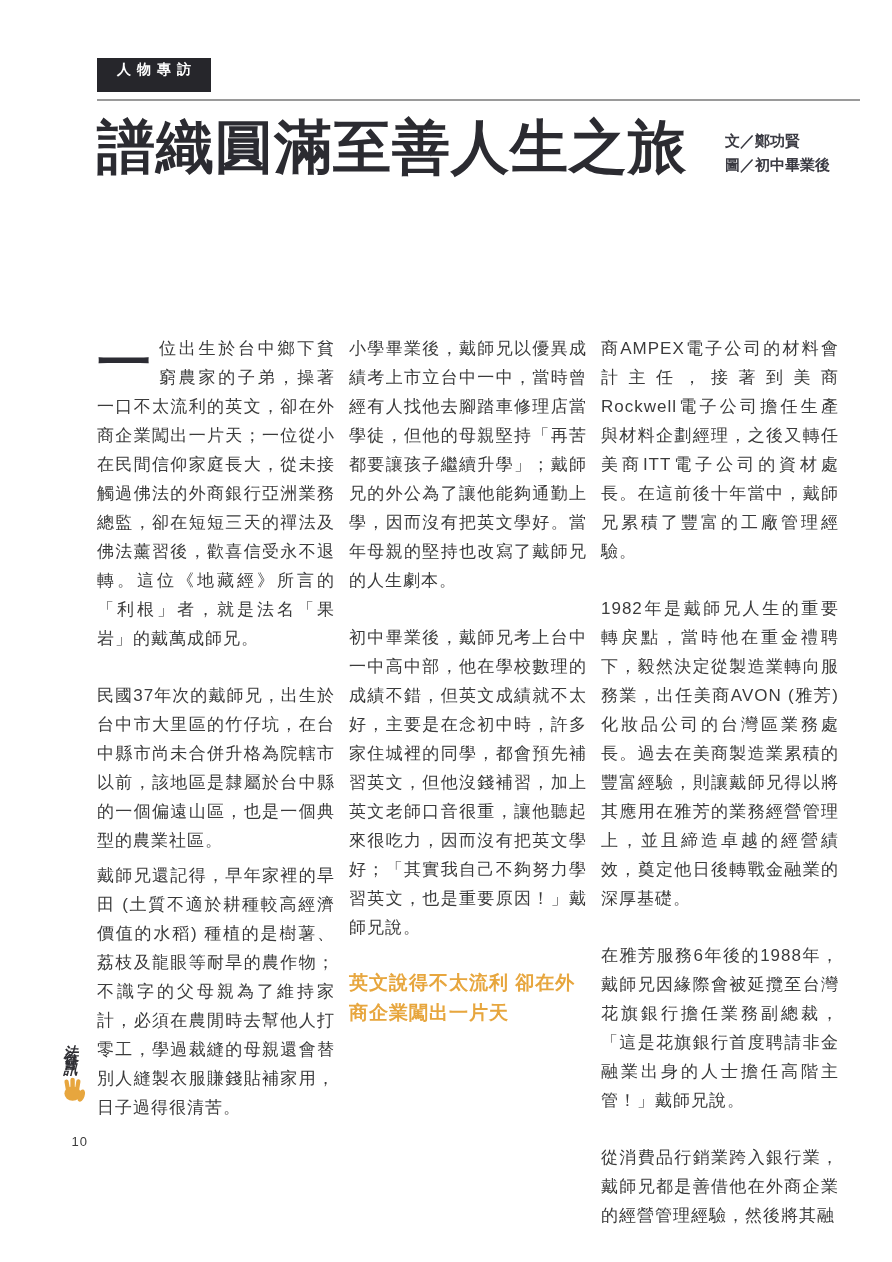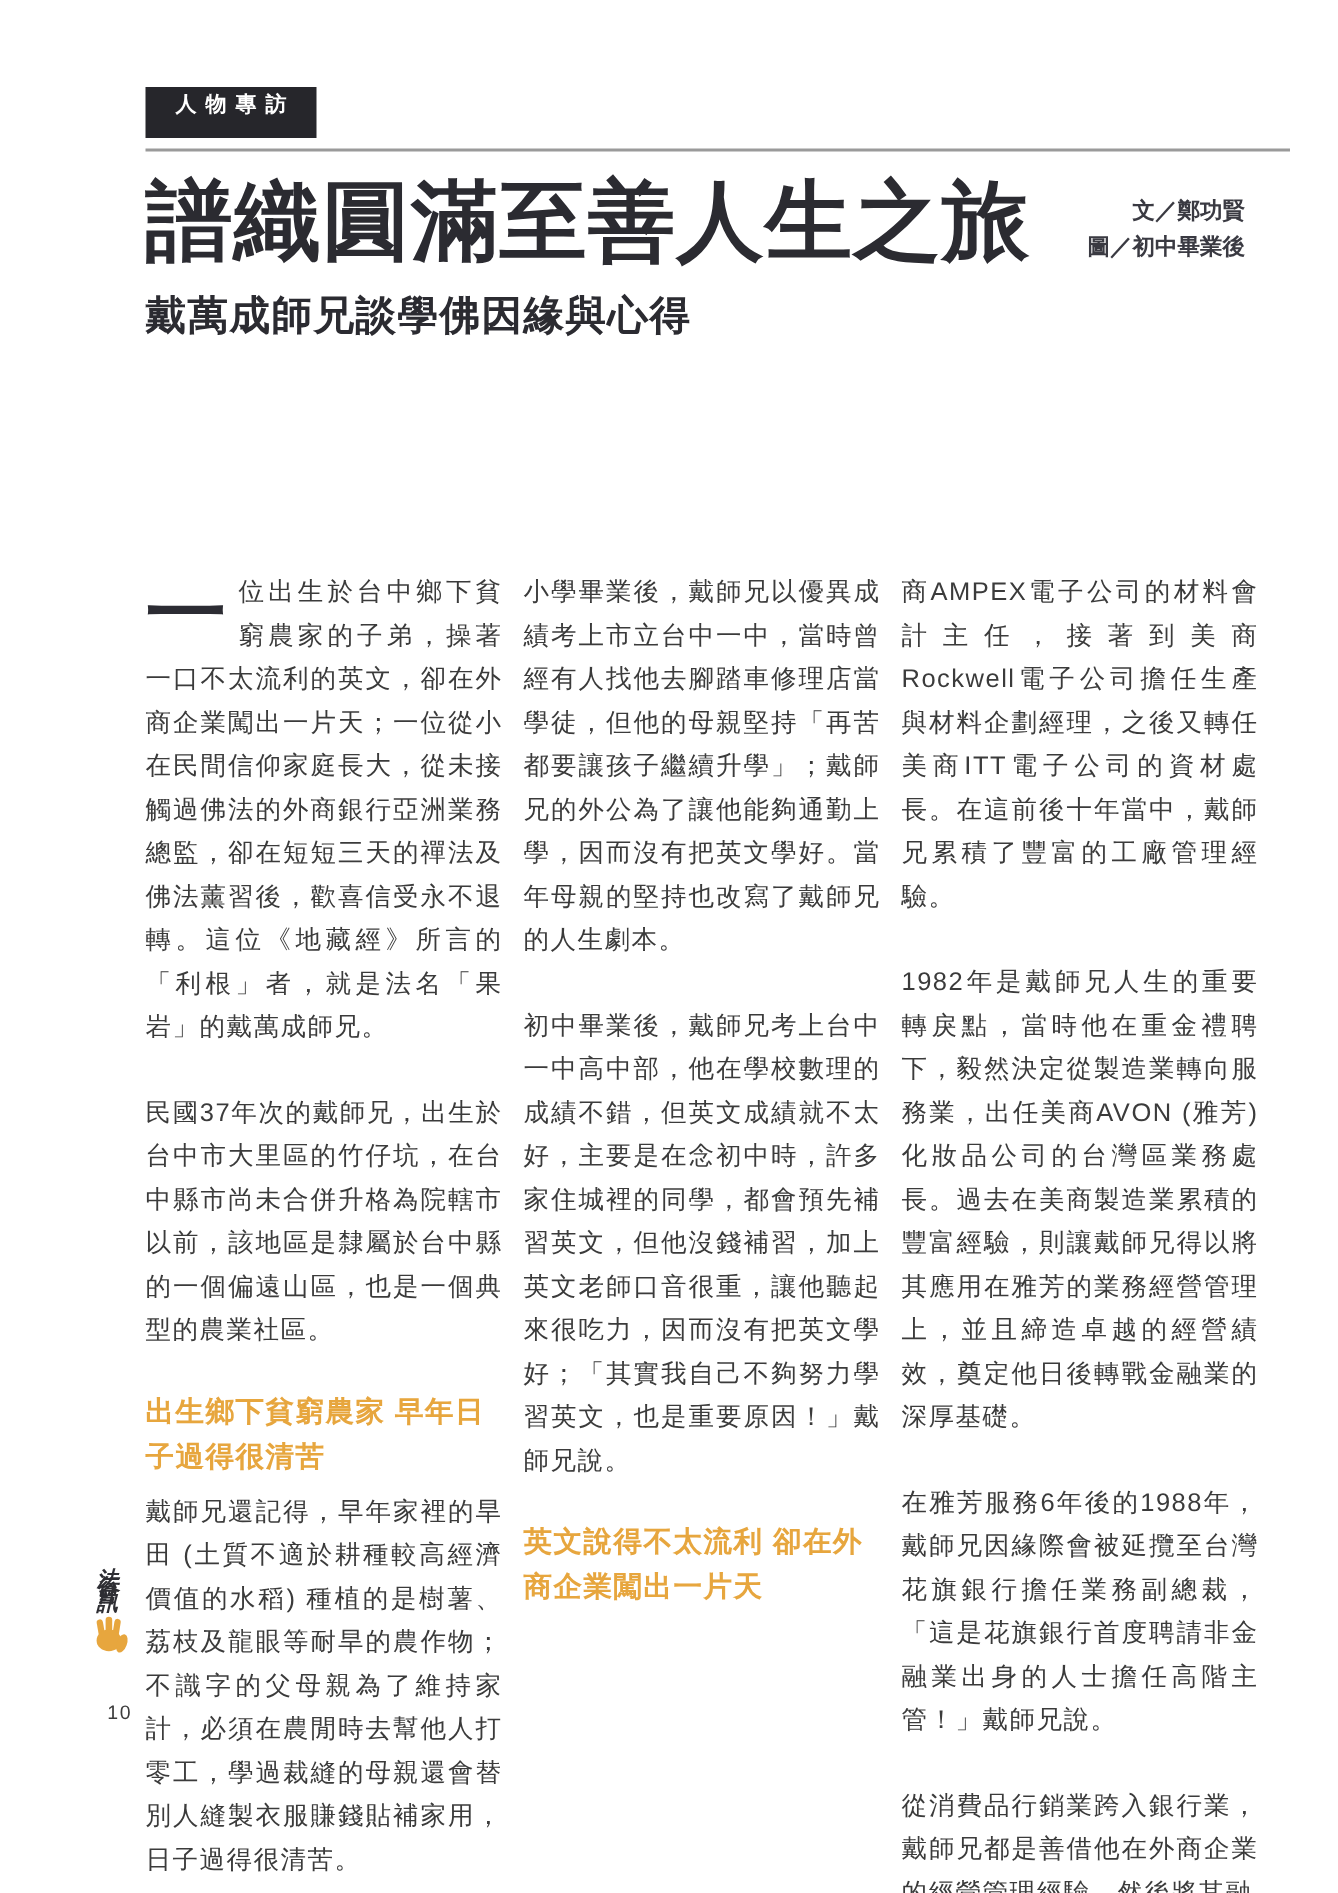--- a/index.html
+++ b/index.html
@@ -58,21 +58,20 @@
     color:#2b2b31;
     letter-spacing:1px;
     white-space:nowrap;
   }
   .byline { margin-left:38px; margin-top:14px; line-height:24px; }
   .byline div {
     font-size:15px;
     font-weight:700;
     color:#3a3a42;
     white-space:nowrap;
-    text-align:right;
   }
   .article-subtitle {
     margin-top:10px;
     font-family:"Liberation Serif","DejaVu Serif",serif;
     font-weight:700;
     font-size:27px;
     letter-spacing:1px;
     color:#2b2b31;
   }
   
@@ -143,28 +142,26 @@
     <div class="header-rule"></div>
 
     <div class="title-row">
       <h1 class="page-title">譜織圓滿至善人生之旅</h1>
       <div class="byline">
         <div>文／鄭功賢</div>
         <div>圖／初中畢業後</div>
       </div>
     </div>
 
-    <h2 class="article-subtitle">戴萬成師兄談學佛因緣與心得</h2>
 
     <div class="columns">
 
       <div class="col">
         <p class="body-p first"><span class="dropcap">一</span><span>位出生於台中鄉下貧窮農家的子弟，操著一口不太流利的英文，卻在外商企業闖出一片天；一位從小在民間信仰家庭長大，從未接觸過佛法的外商銀行亞洲業務總監，卻在短短三天的禪法及佛法薰習後，歡喜信受永不退轉。這位《地藏經》所言的「利根」者，就是法名「果岩」的戴萬成師兄。</span></p>
         <p class="body-p">民國37年次的戴師兄，出生於台中市大里區的竹仔坑，在台中縣市尚未合併升格為院轄市以前，該地區是隸屬於台中縣的一個偏遠山區，也是一個典型的農業社區。</p>
-        <h3 class="gold-heading">出生鄉下貧窮農家 早年日子過得很清苦</h3>
         <p class="body-p tight-top">戴師兄還記得，早年家裡的旱田 (土質不適於耕種較高經濟價值的水稻) 種植的是樹薯、荔枝及龍眼等耐旱的農作物；不識字的父母親為了維持家計，必須在農閒時去幫他人打零工，學過裁縫的母親還會替別人縫製衣服賺錢貼補家用，日子過得很清苦。</p>
       </div>
 
       <div class="col">
         <p class="body-p first">小學畢業後，戴師兄以優異成績考上市立台中一中，當時曾經有人找他去腳踏車修理店當學徒，但他的母親堅持「再苦都要讓孩子繼續升學」；戴師兄的外公為了讓他能夠通勤上學，因而沒有把英文學好。當年母親的堅持也改寫了戴師兄的人生劇本。</p>
         <p class="body-p">初中畢業後，戴師兄考上台中一中高中部，他在學校數理的成績不錯，但英文成績就不太好，主要是在念初中時，許多家住城裡的同學，都會預先補習英文，但他沒錢補習，加上英文老師口音很重，讓他聽起來很吃力，因而沒有把英文學好；「其實我自己不夠努力學習英文，也是重要原因！」戴師兄說。</p>
         <h3 class="gold-heading">英文說得不太流利 卻在外商企業闖出一片天</h3>
       </div>
 
       <div class="col">

